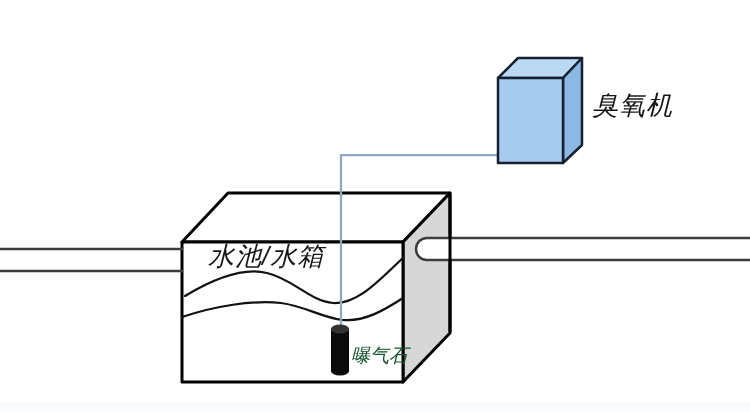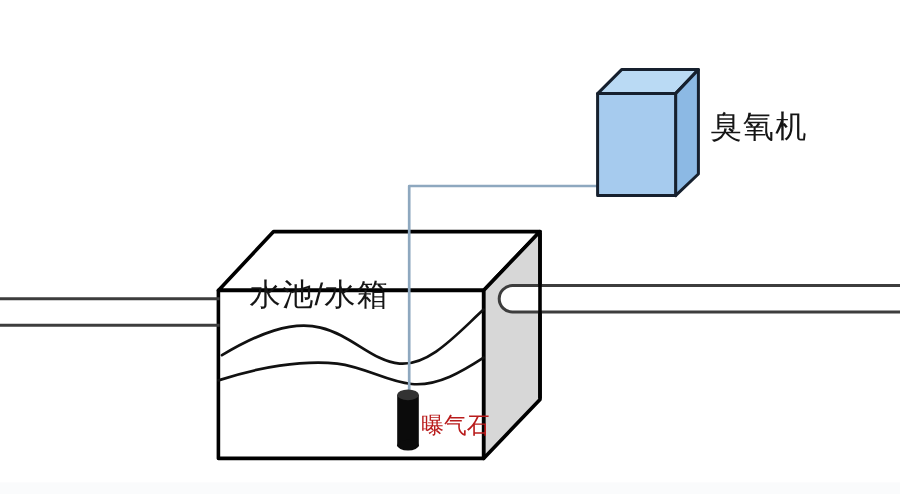--- a/index.html
+++ b/index.html
@@ -10,30 +10,31 @@
     overflow:hidden;
     font-family:"Liberation Sans", sans-serif;
   }
   #diagram-svg{position:absolute;left:0;top:0;}
   .label{
     position:absolute;
     white-space:nowrap;
     color:#151515;
     line-height:1.05;
     letter-spacing:1px;
+    font-style:italic;
   }
   .label-large{font-size:26px;}
   .label-inflow{left:16px;top:211px;}
-  .label-tank{left:208px;top:232px;text-align:center;}
+  .label-tank{left:208px;top:243px;text-align:center;}
   .label-ozone{left:592px;top:92px;}
   .label-outflow{left:607px;top:206px;}
   .label-stone{
     left:351px;top:346px;
     font-size:19px;
-    color:#b91c1c;
+    color:#14532d;
     letter-spacing:0;
   }
   .bottom-edge{
     position:absolute;left:0;top:402px;width:750px;height:10px;
     background:#fafbfc;
   }
 </style>
 </head>
 <body>
 

